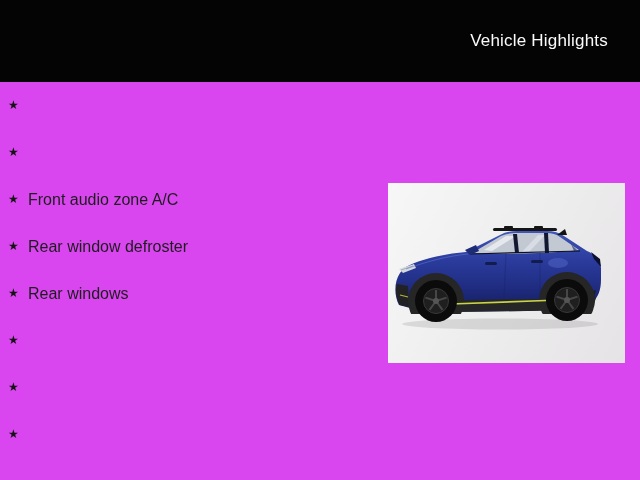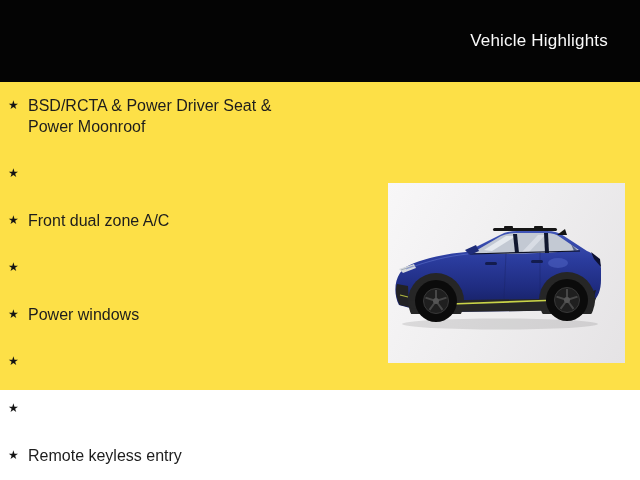--- a/index.html
+++ b/index.html
@@ -4,22 +4,22 @@
 <style>
   html, body { margin: 0; padding: 0; }
   body {
     width: 640px; height: 480px;
     background: #ffffff;
     font-family: "Liberation Sans", sans-serif;
     overflow: hidden;
   }
   .slide {
     position: relative;
-    width: 640px; height: 390px;
-    background: #fde047;
+    width: 640px; height: 480px;
+    background: #d946ef;
   }
   
   .header-bar {
     position: absolute;
     left: 0; top: 0;
     width: 640px; height: 82px;
     background: #040404;
     display: flex;
     align-items: center;
     justify-content: flex-end;
@@ -71,46 +71,44 @@
 
 <div class="slide">
 
   <div class="header-bar">
     <div class="header-title">Vehicle Highlights</div>
   </div>
 
   <ul class="highlights-list">
     <li class="highlight-item">
       <span class="star-bullet">★</span>
-      <span class="item-text">BSD/RCTA &amp; Power Driver Seat &amp;
-Power Moonroof</span>
-    </li>
-    <li class="highlight-item">
-      <span class="star-bullet">★</span>
-    </li>
-    <li class="highlight-item">
-      <span class="star-bullet">★</span>
-      <span class="item-text">Front dual zone A/C</span>
-    </li>
-    <li class="highlight-item">
-      <span class="star-bullet">★</span>
-    </li>
-    <li class="highlight-item">
-      <span class="star-bullet">★</span>
-      <span class="item-text">Power windows</span>
-    </li>
-    <li class="highlight-item">
-      <span class="star-bullet">★</span>
-    </li>
-    <li class="highlight-item">
-      <span class="star-bullet">★</span>
-    </li>
-    <li class="highlight-item">
-      <span class="star-bullet">★</span>
-      <span class="item-text">Remote keyless entry</span>
+    </li>
+    <li class="highlight-item">
+      <span class="star-bullet">★</span>
+    </li>
+    <li class="highlight-item">
+      <span class="star-bullet">★</span>
+      <span class="item-text">Front audio zone A/C</span>
+    </li>
+    <li class="highlight-item">
+      <span class="star-bullet">★</span>
+      <span class="item-text">Rear window defroster</span>
+    </li>
+    <li class="highlight-item">
+      <span class="star-bullet">★</span>
+      <span class="item-text">Rear windows</span>
+    </li>
+    <li class="highlight-item">
+      <span class="star-bullet">★</span>
+    </li>
+    <li class="highlight-item">
+      <span class="star-bullet">★</span>
+    </li>
+    <li class="highlight-item">
+      <span class="star-bullet">★</span>
     </li>
   </ul>
 
   <div class="vehicle-photo">
     <svg width="237" height="180" viewBox="0 0 237 180" xmlns="http://www.w3.org/2000/svg">
       <defs>
         <linearGradient id="bodyGrad" x1="0" y1="0" x2="0" y2="1">
           <stop offset="0%" stop-color="#4156b8"></stop>
           <stop offset="35%" stop-color="#2b3c9e"></stop>
           <stop offset="70%" stop-color="#1f2c80"></stop>

